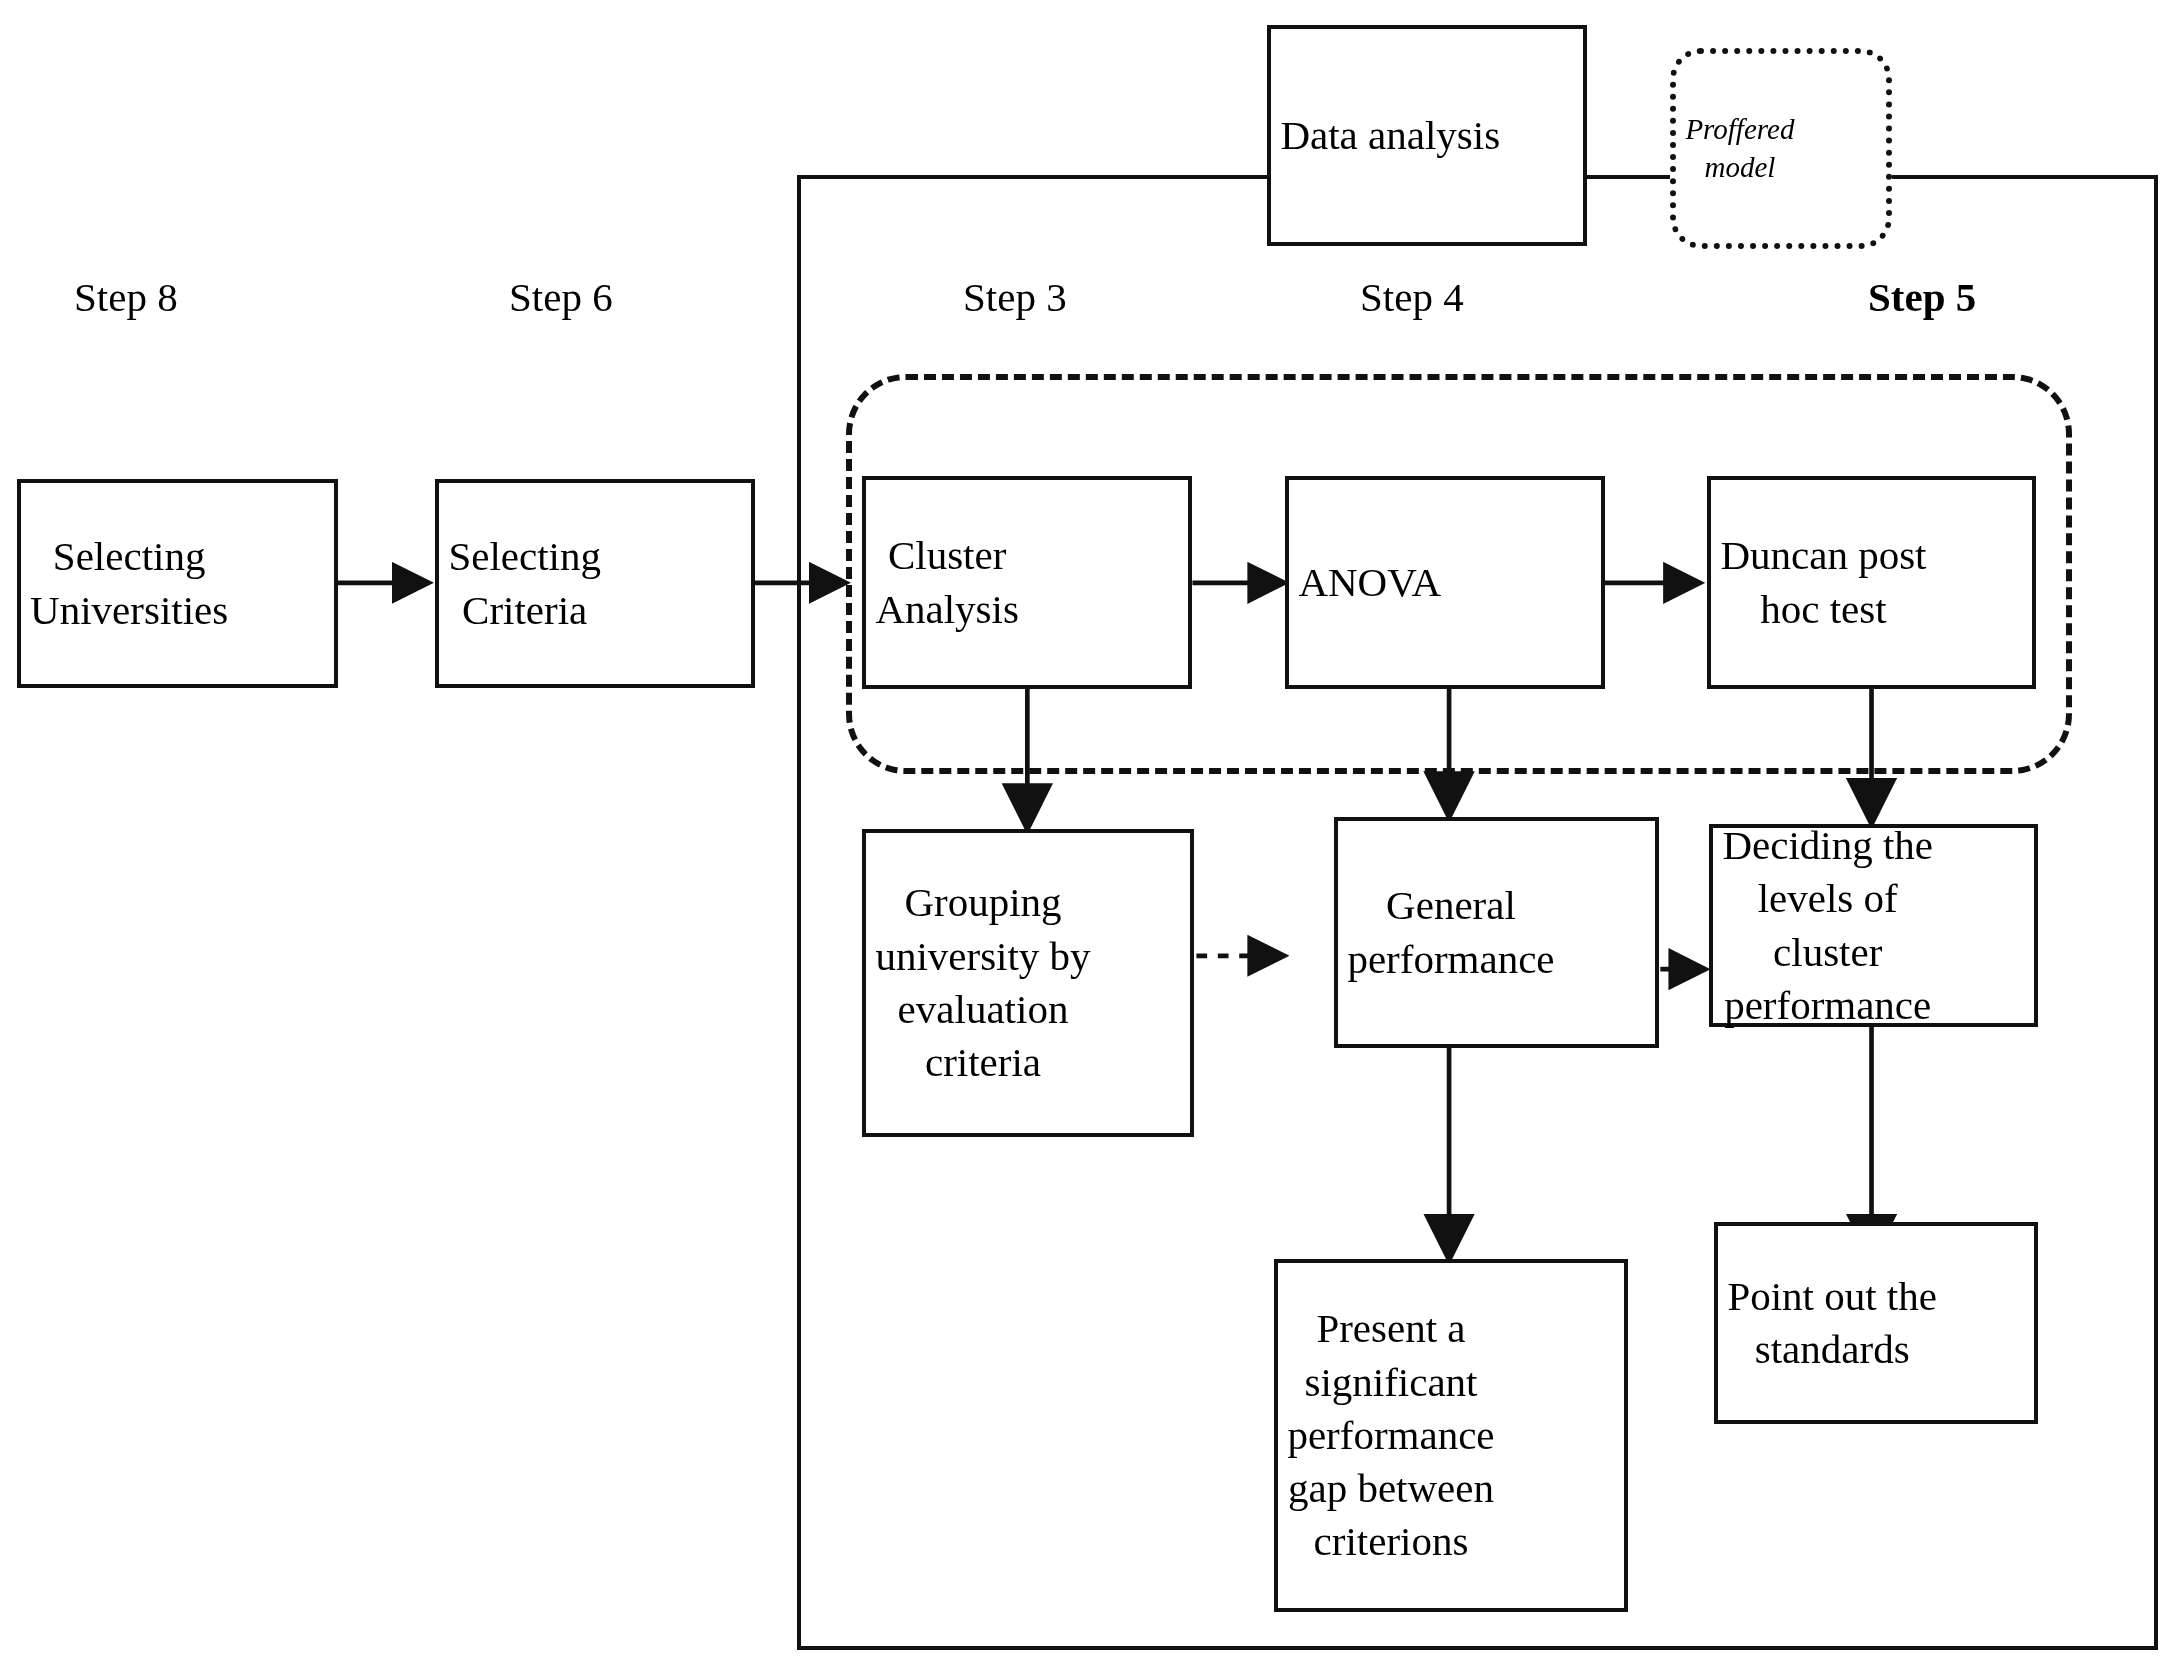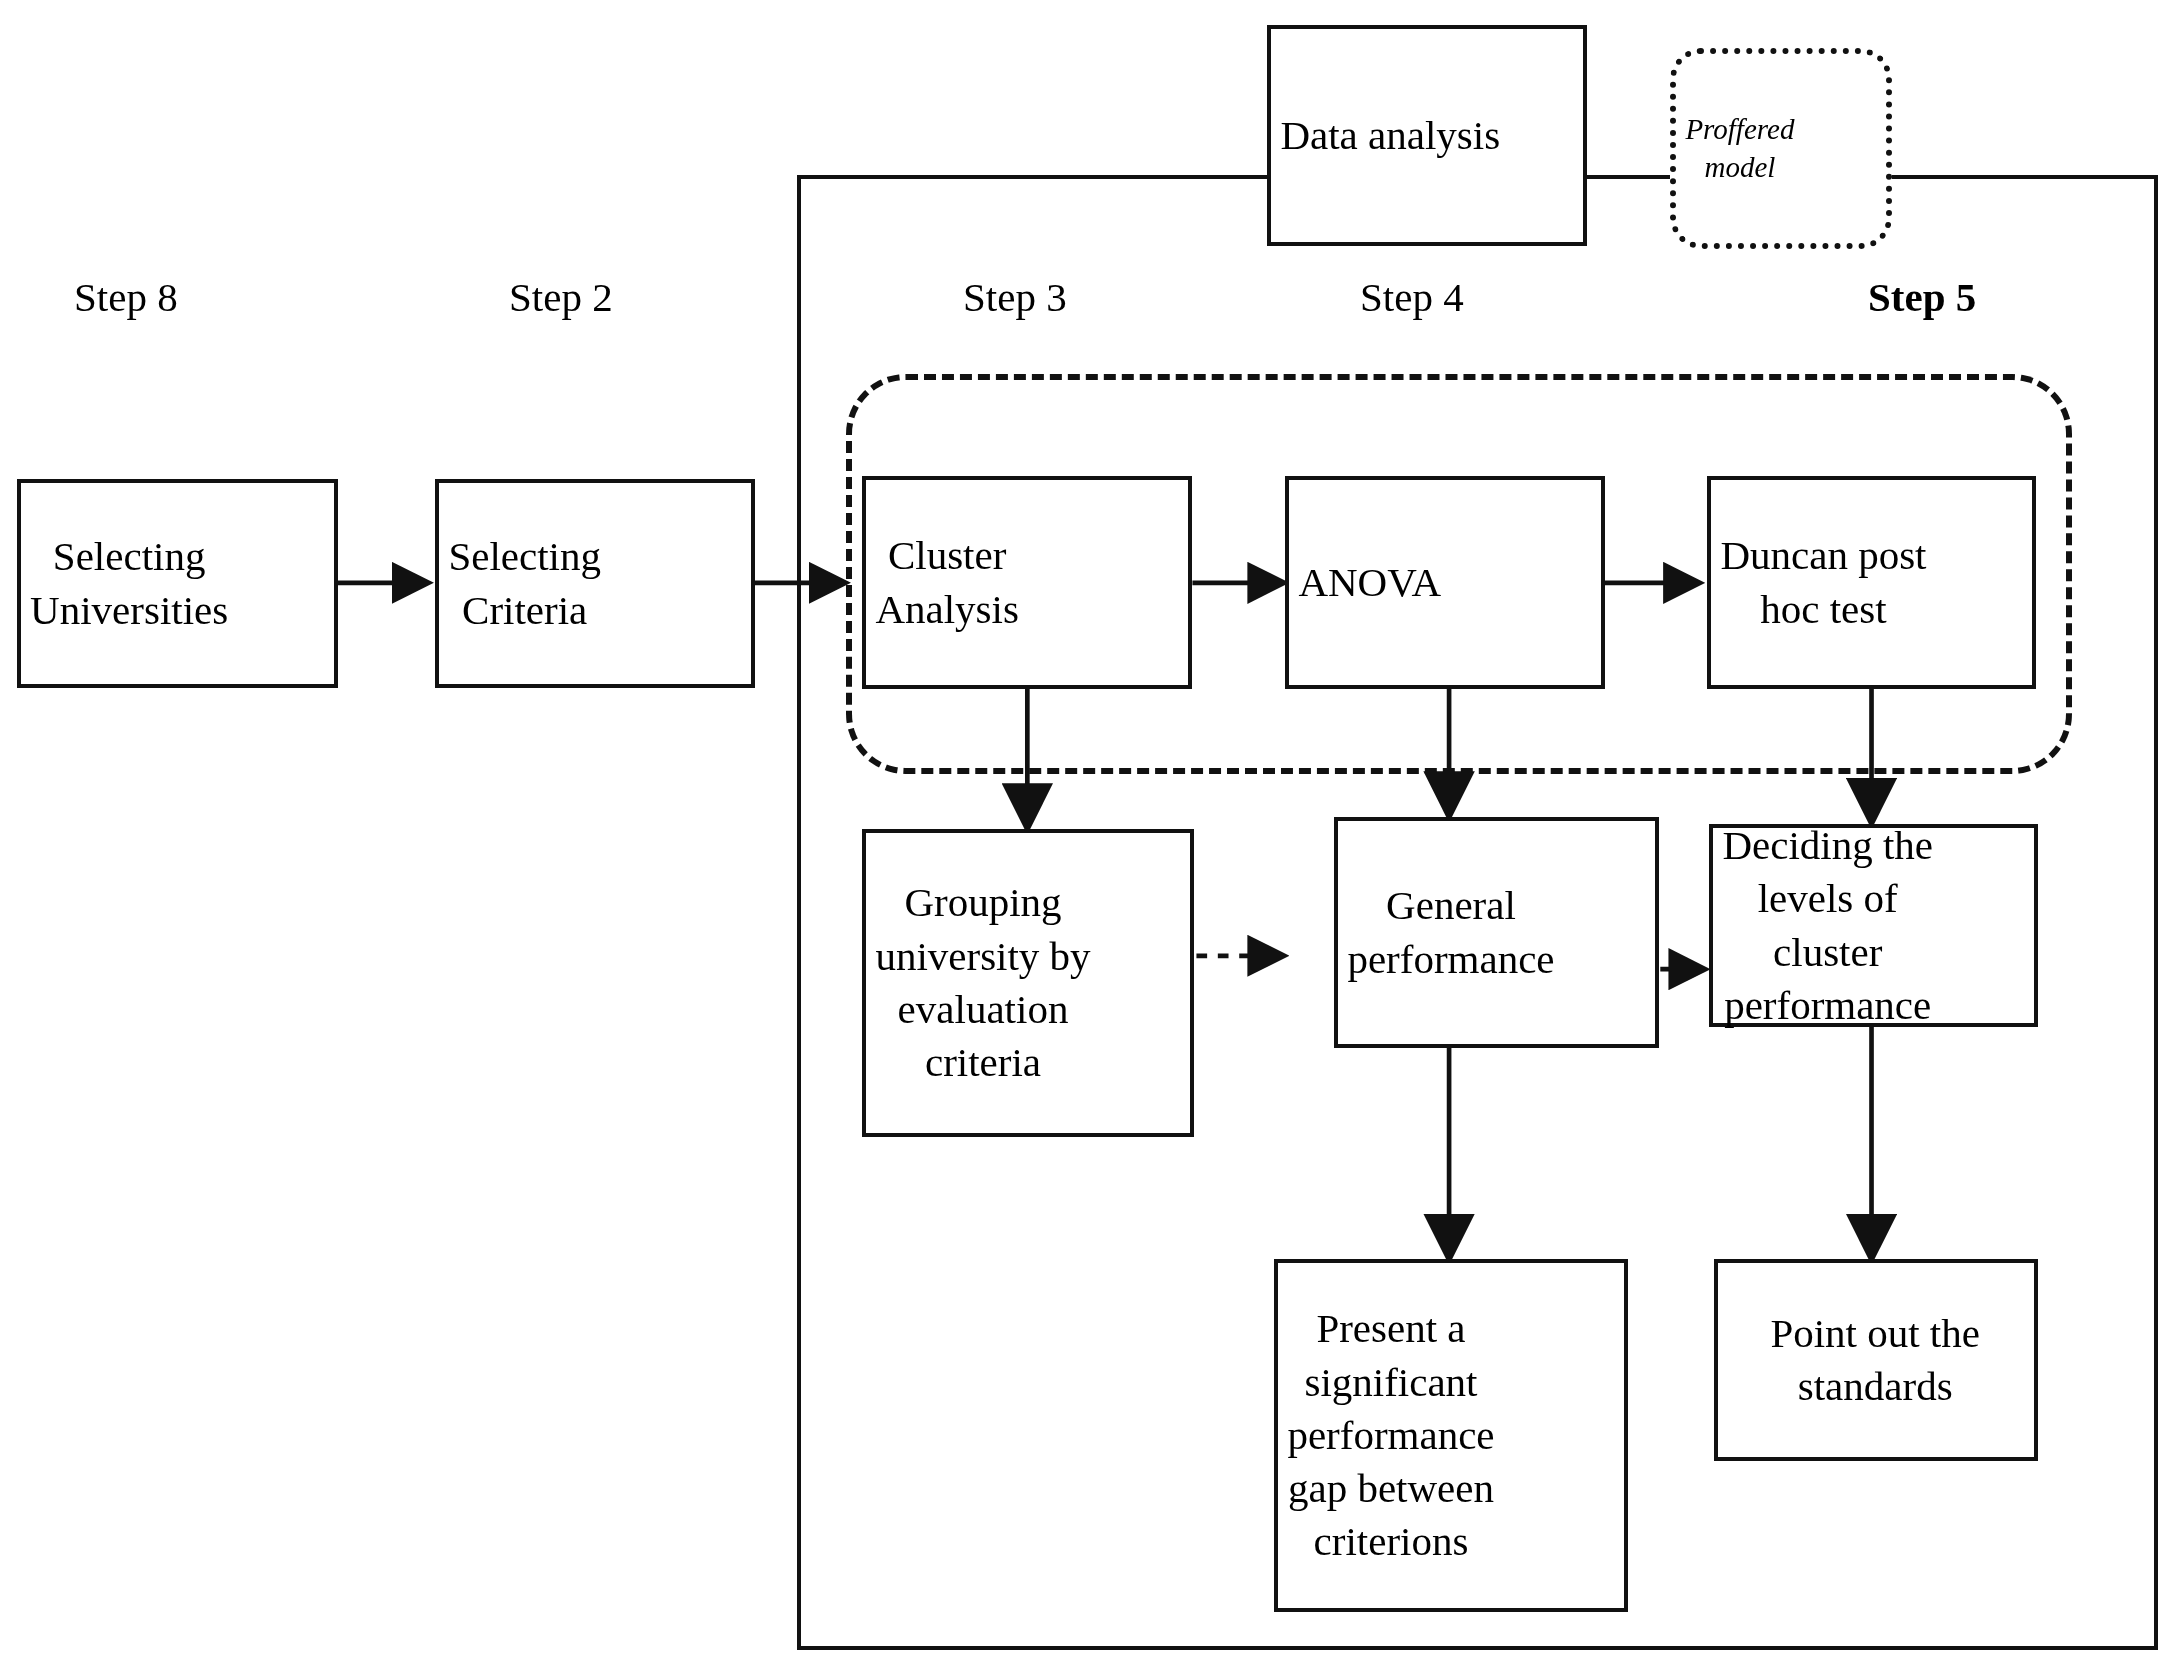--- a/index.html
+++ b/index.html
@@ -113,21 +113,21 @@
     <line x1="1790" y1="1430" x2="1918" y2="1430" stroke="#111111" stroke-width="7" stroke-dasharray="16 16" marker-end="url(#ah)"></line>
 
     <line x1="2420" y1="1450" x2="2548" y2="1450" stroke="#111111" stroke-width="7" stroke-dasharray="16 16" marker-end="url(#ah)"></line>
 
     <line x1="2168" y1="1566" x2="2168" y2="1876" stroke="#111111" stroke-width="7" marker-end="url(#ahd)"></line>
 
     <line x1="2800" y1="1534" x2="2800" y2="1876" stroke="#111111" stroke-width="7" marker-end="url(#ahd)"></line>
   </svg>
 
   <div class="step-label" style="left:74px; top:273px;">Step 8</div>
-  <div class="step-label" style="left:509px; top:273px;">Step 2</div>
+  <div class="step-label" style="left:509px; top:273px;">Step 6</div>
   <div class="step-label" style="left:963px; top:273px;">Step 3</div>
   <div class="step-label" style="left:1360px; top:273px;">Step 4</div>
   <div class="step-label" style="left:1868px; top:273px;font-weight:bold;">Step 5</div>
 
   <div class="node" style="left:16.7px; top:479px; width:321px; height:209px;">
     <span class="txt">Selecting
 Universities</span>
   </div>
 
   <div class="node" style="left:435px; top:479px; width:320px; height:209px;">
@@ -178,19 +178,19 @@
   </div>
 
   <div class="node" style="left:1274px; top:1259px; width:354px; height:353px;">
     <span class="txt">Present a
 significant
 performance
 gap between
 criterions</span>
   </div>
 
-  <div class="node" style="left:1714px; top:1259px; width:324px; height:202px;padding-left:43px;">
+  <div class="node" style="left:1714px; top:1222px; width:324px; height:202px;">
     <span class="txt">Point out the
 standards</span>
   </div>
 
 </div>
 
 
 </body></html>

